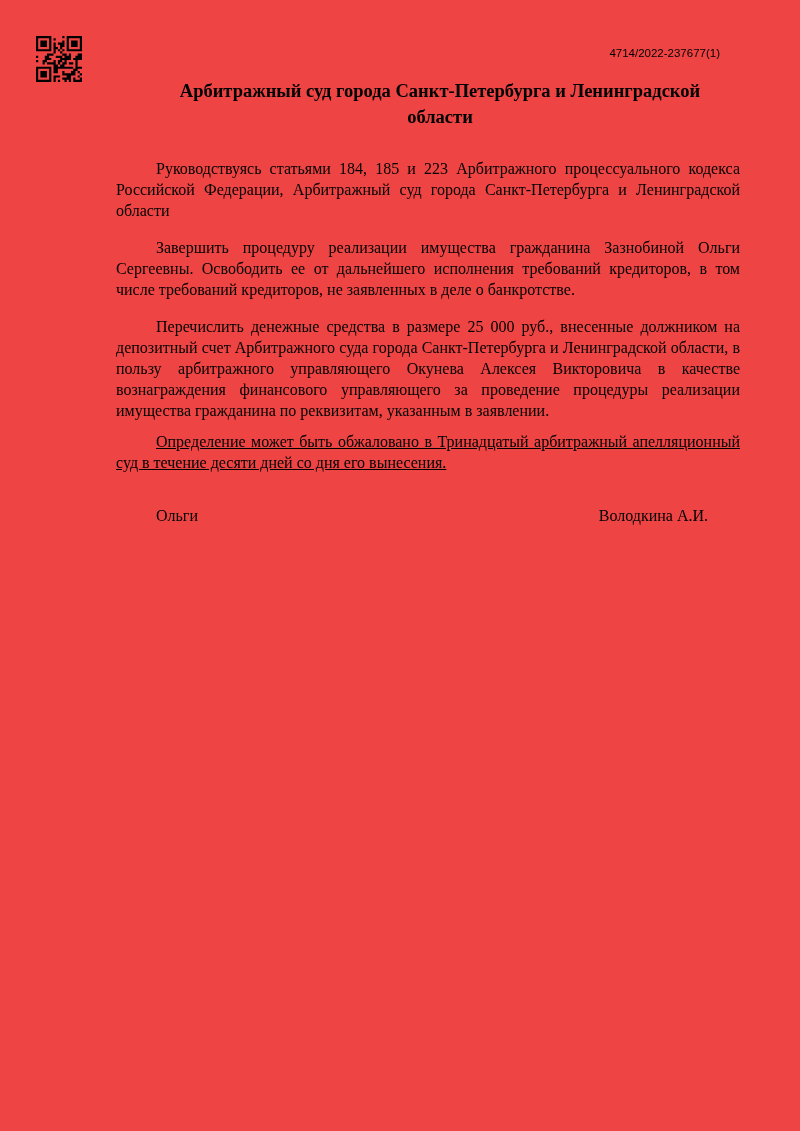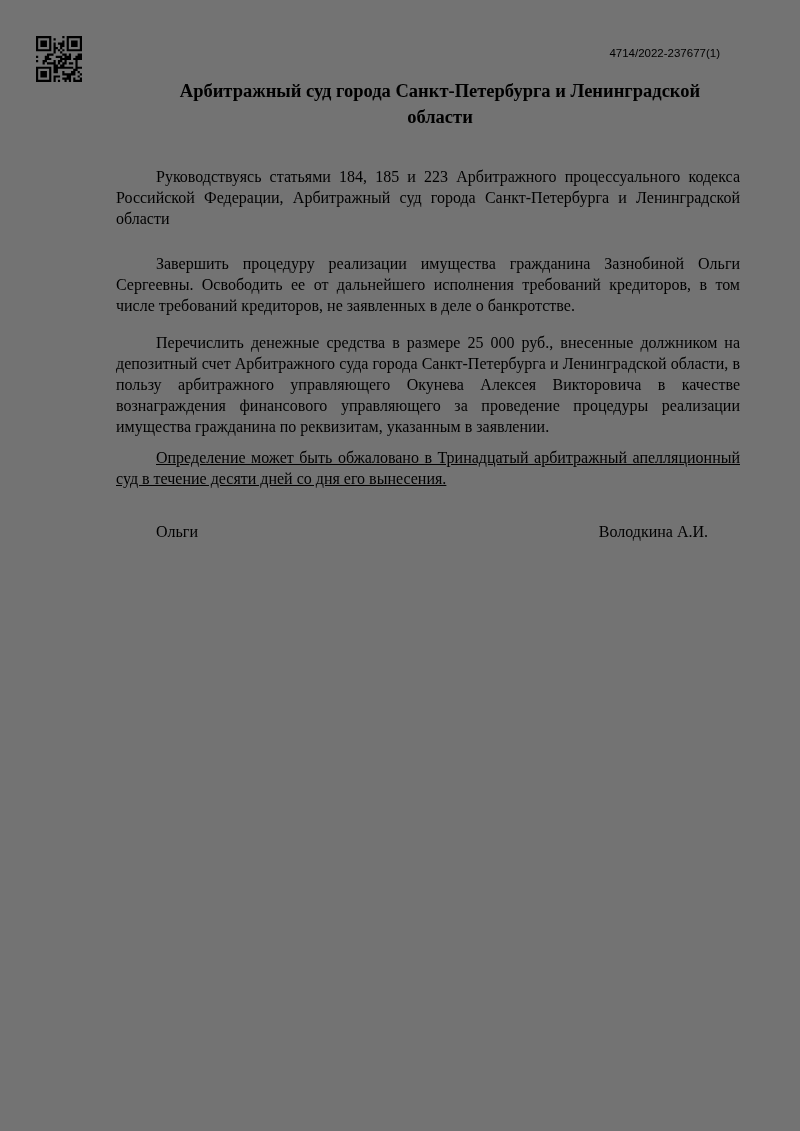--- a/index.html
+++ b/index.html
@@ -8,21 +8,21 @@
     width: 800px;
     height: 1131px;
     background: #ffffff;
     font-family: "Liberation Serif", "DejaVu Serif", serif;
     color: #000000;
   }
   .page {
     position: relative;
     width: 800px;
     height: 1131px;
-    background: #737373;
+    background: #ef4444;
     overflow: hidden;
   }
   .qr {
     position: absolute;
     left: 36px;
     top: 36px;
     width: 46px;
     height: 46px;
   }
   .qr svg { display: block; width: 46px; height: 46px; }
@@ -63,29 +63,29 @@
     line-height: 21px;
   }
   .case-number { margin-right: 50px; white-space: nowrap; }
   .body-par {
     margin: 0;
     font-size: 16px;
     line-height: 21px;
     text-align: justify;
     text-indent: 40px;
   }
-  .par-preamble { margin-top: 36px; }
+  .par-preamble { margin-top: 28px; }
   .resolution-word {
     margin-top: 18px;
     font-size: 16px;
     font-weight: bold;
     line-height: 21px;
     text-align: center;
   }
-  .par-a { margin-top: 24px; }
+  .par-a { margin-top: 16px; }
   .par-b { margin-top: 16px; }
   .par-c { margin-top: 10px; text-decoration: underline; }
   .signature-row {
     margin-top: 32px;
     display: flex;
     justify-content: space-between;
     font-size: 16px;
     line-height: 21px;
   }
   .judge-label { margin-left: 40px; }

